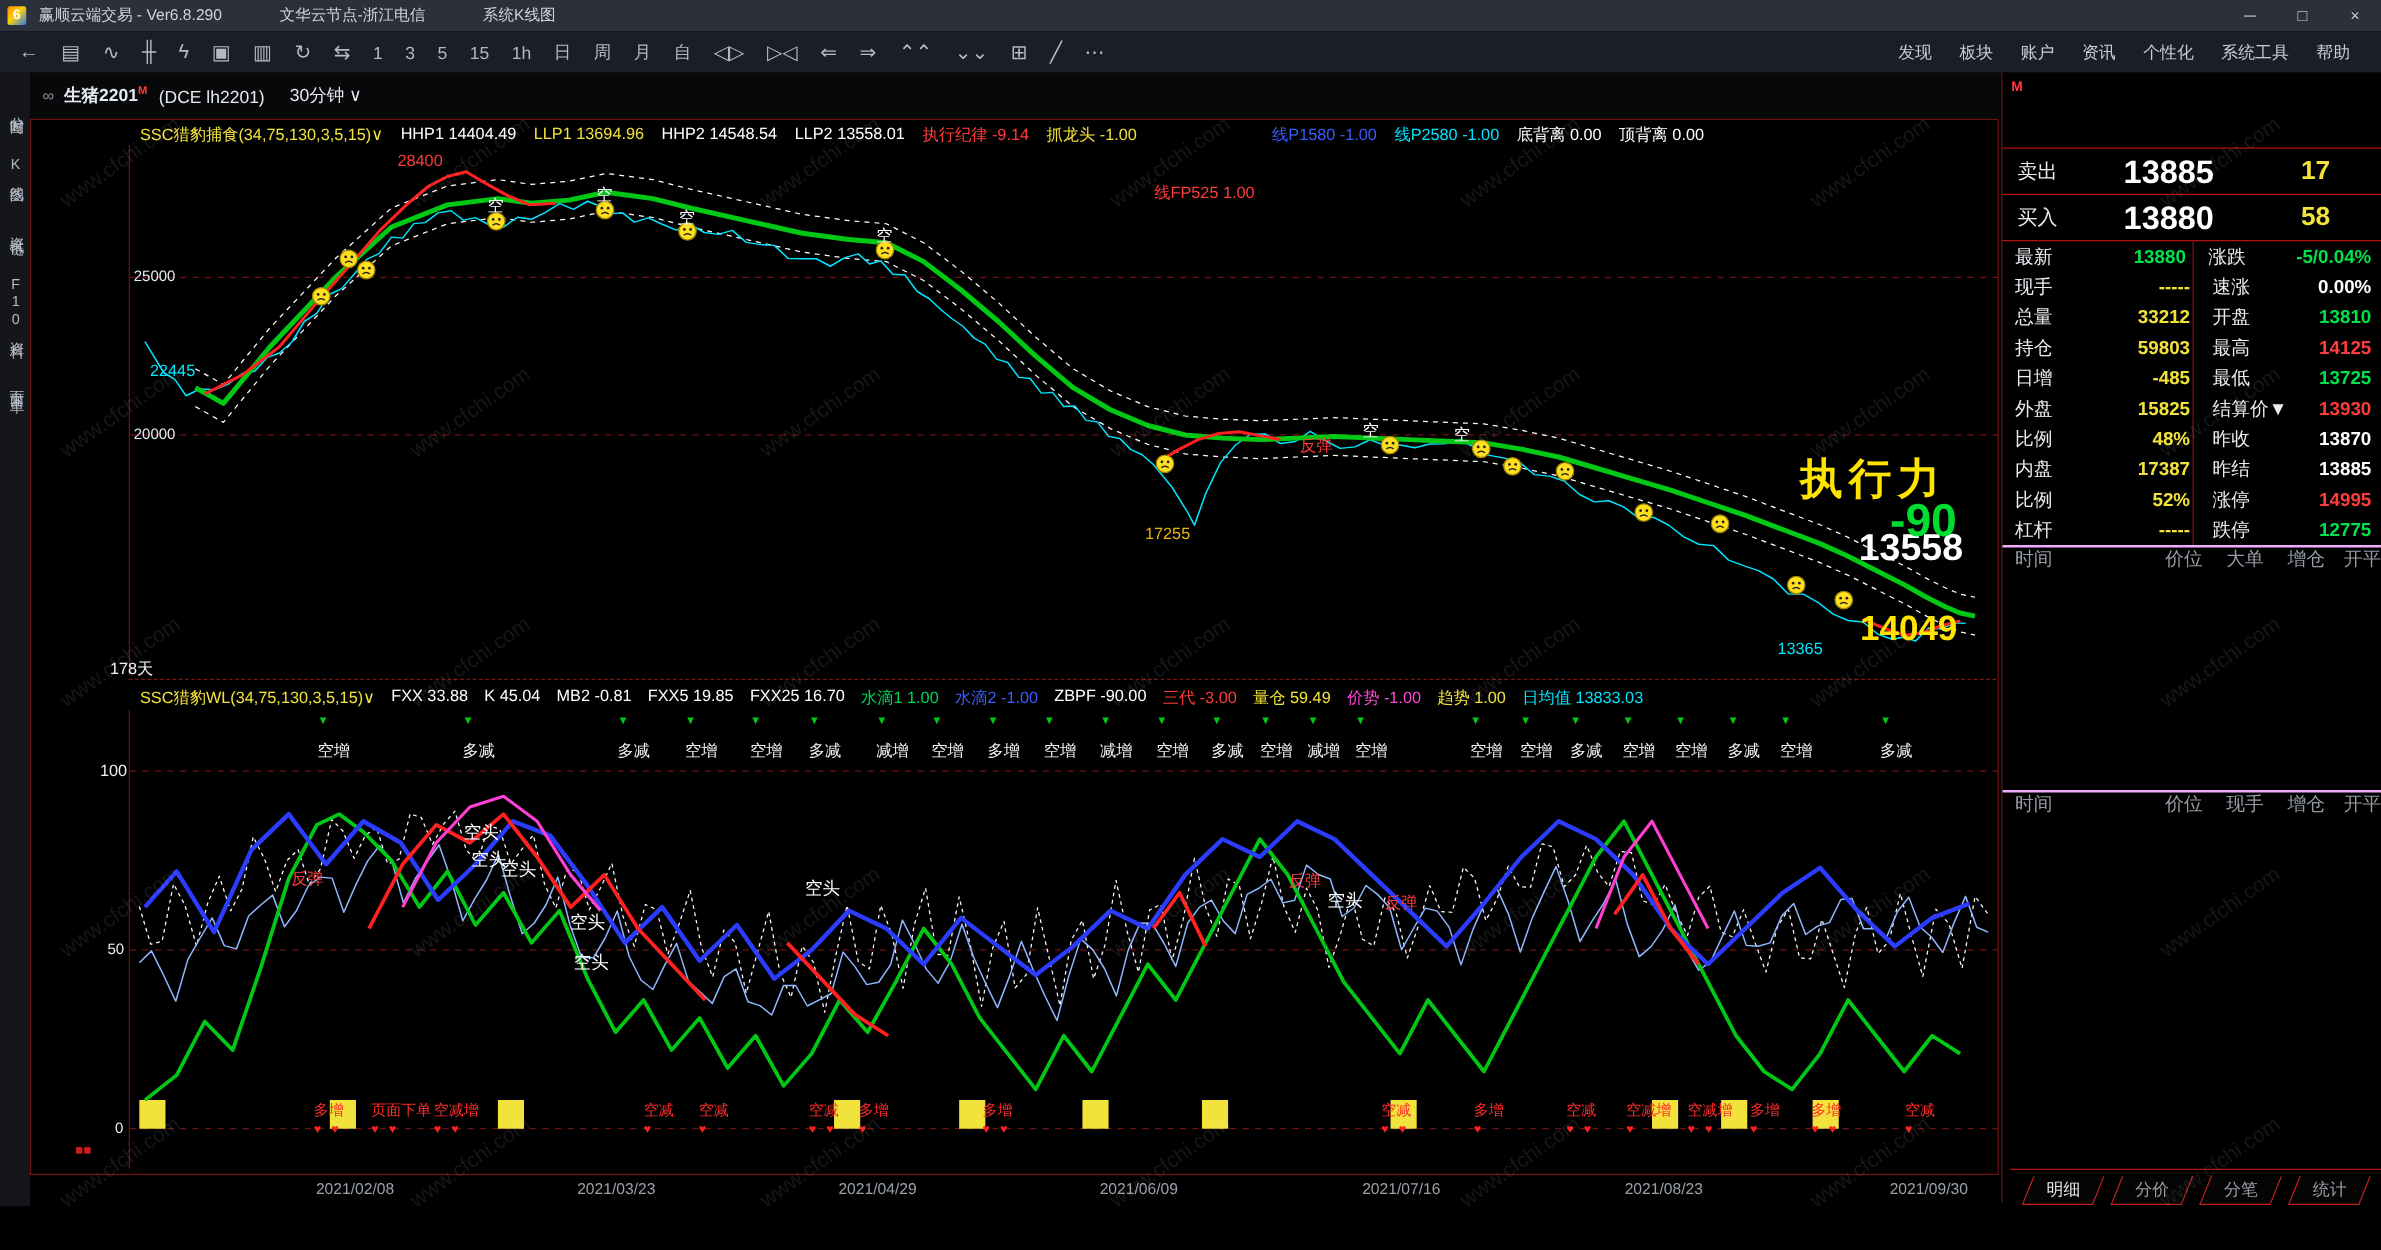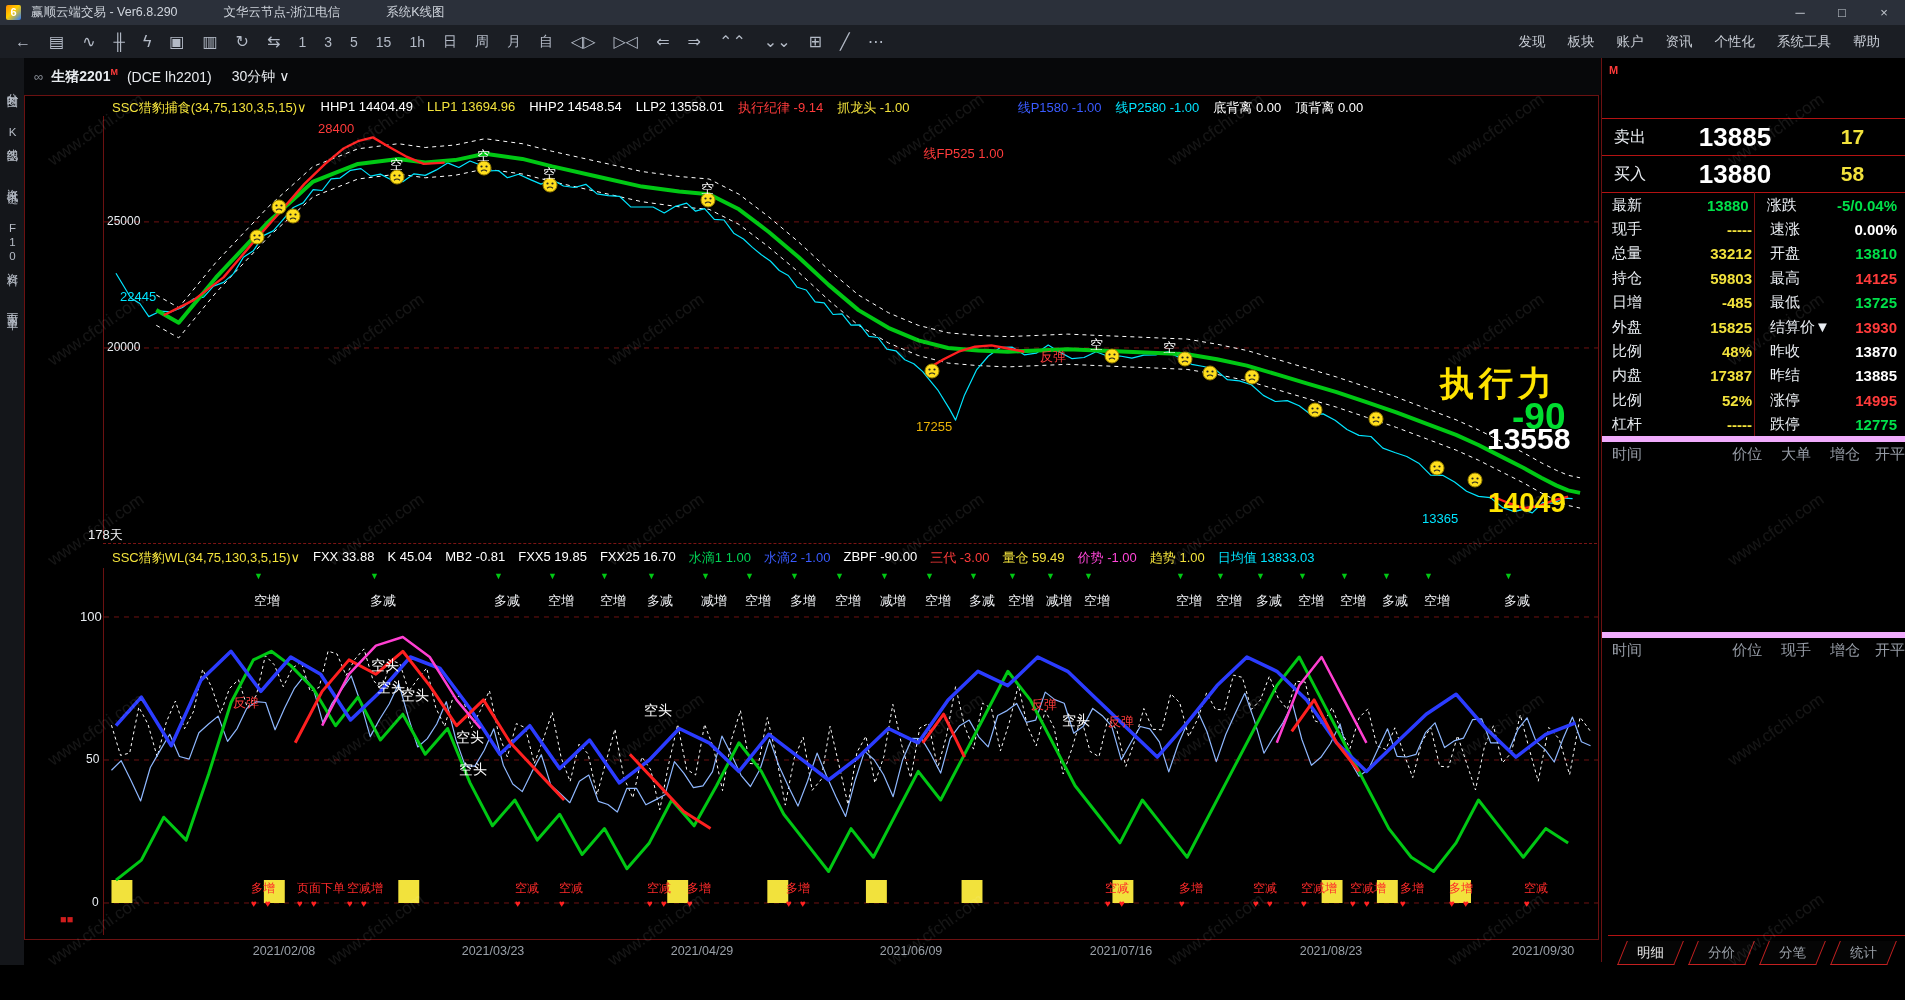--- a/index.html
+++ b/index.html
@@ -54,22 +54,22 @@
   .q-big-label{color:#e9edf2;font-size:16px;padding-left:12px;width:56px;}
   .q-big-val{color:#fff;font-size:26px;font-weight:bold;width:130px;text-align:center;}
   .q-big-extra{color:#f2e23c;font-size:21px;font-weight:bold;flex:1;text-align:center;}
   #q-grid{position:absolute;left:0;top:134px;width:100%;border-top:1px solid #b31212;}
   .q-row{display:flex;height:24.4px;align-items:center;}
   .ql{width:62px;padding-left:10px;color:#e9edf2;font-size:15px;white-space:nowrap;}
   .qv{width:78px;text-align:right;font-weight:bold;font-size:15px;}
   .ql2{width:72px;padding-left:18px;color:#e9edf2;font-size:15px;white-space:nowrap;}
   .qv2{flex:1;text-align:right;padding-right:8px;font-weight:bold;font-size:15px;}
   #q-vline{position:absolute;left:152px;top:134px;height:244px;border-left:1px solid #7a1111;}
-  .q-thead{position:absolute;left:0;width:100%;height:30px;display:flex;align-items:center;
-    border-top:6px solid #f0abfc;color:#969ca6;font-size:15px;box-sizing:border-box;}
+  .q-thead{position:absolute;left:0;width:100%;height:30px;display:flex;
+    border-top:2px solid #f0abfc;color:#969ca6;font-size:15px;box-sizing:border-box;}
   .th-cell{white-space:nowrap;}
   #q-tabs{position:absolute;left:6px;top:877px;display:flex;border-top:1px solid #b31212;width:298px;padding:5px 0 0 14px;box-sizing:border-box;}
   .qtab{border:1px solid #c22020;border-top:none;transform:skewX(-22deg);padding:2px 14px;margin-right:14px;background:#050505;}
   .qtab span{display:inline-block;transform:skewX(22deg);font-size:13.5px;color:#9aa0a8;}
   .qtab.active span{color:#e8e8e8;}
   
   #bottombar{position:absolute;left:0;top:965px;width:1905px;height:35px;background:#17191d;border-top:1px solid #26292e;
     display:flex;align-items:center;}
   #myboard{margin-left:26px;color:#e6e9ee;font-size:13px;padding:8px 6px 6px;border-bottom:3px solid #ff7e00;}
   #addboard{color:#9aa0a8;font-size:17px;margin-left:16px;}

